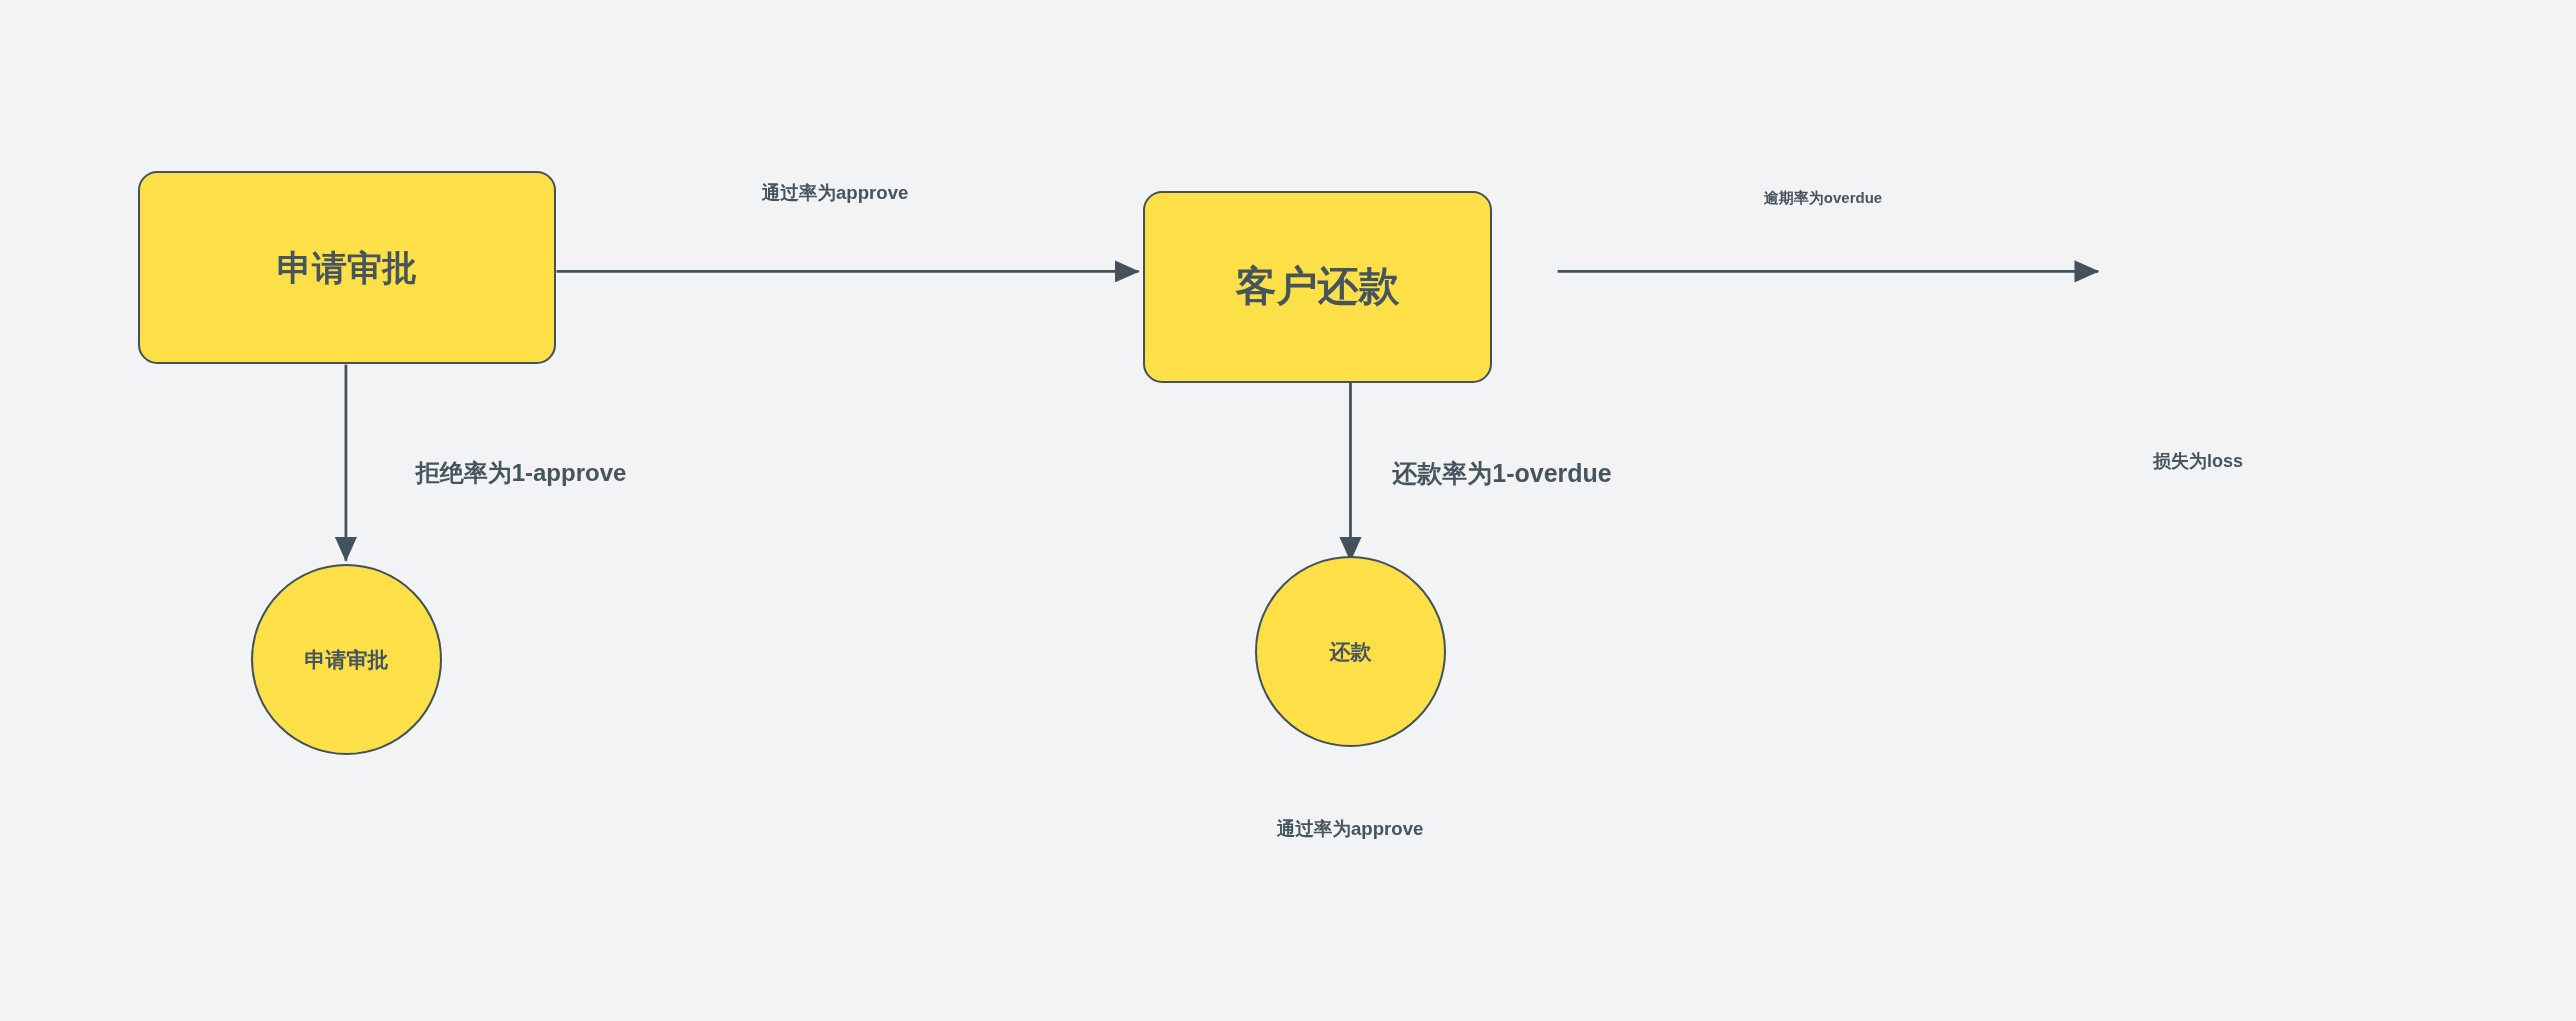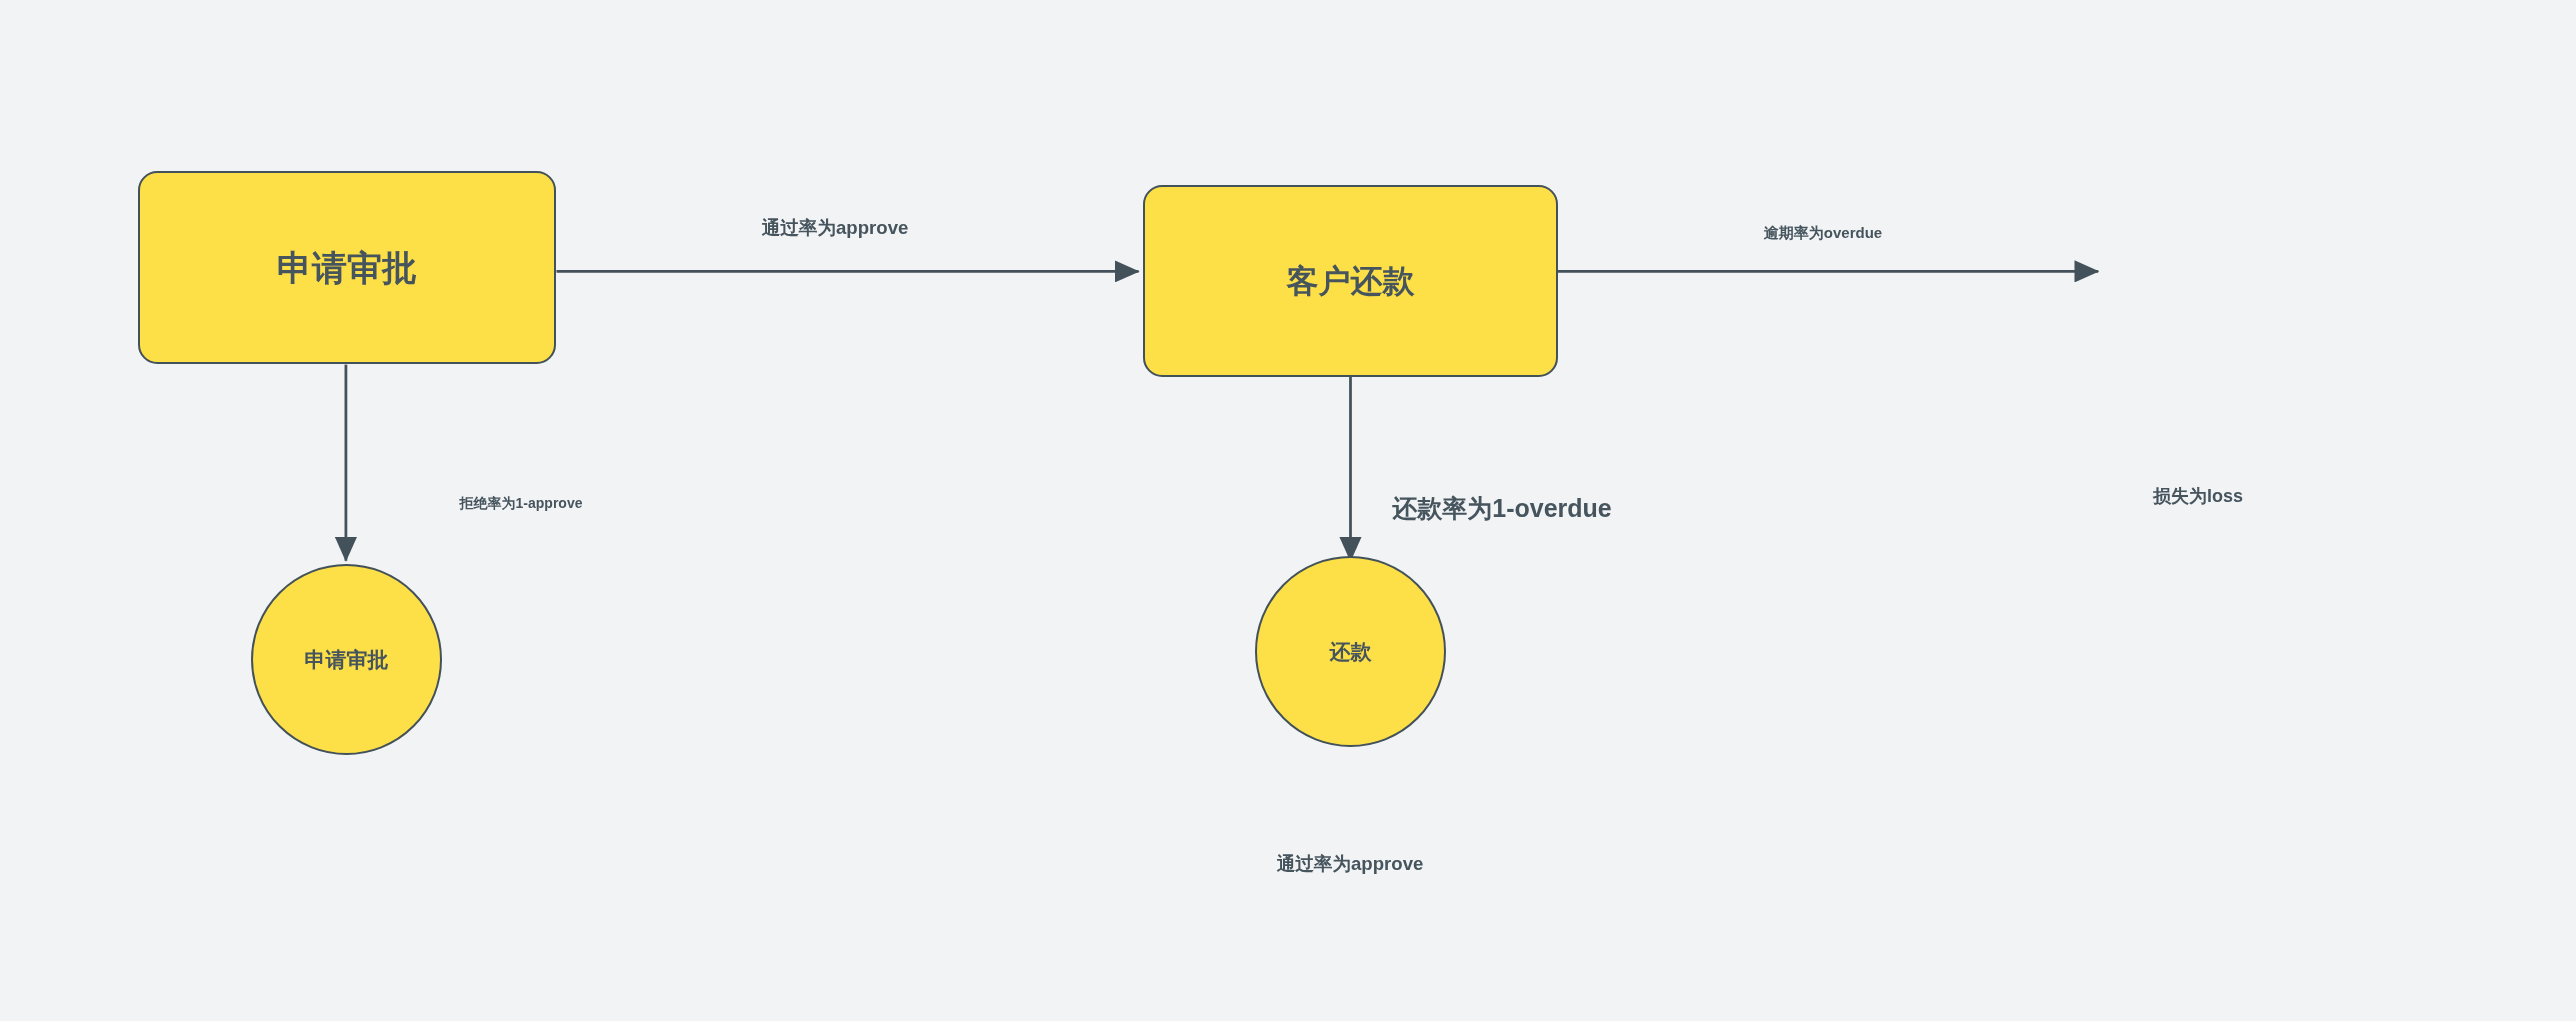--- a/index.html
+++ b/index.html
@@ -47,21 +47,20 @@
   .node-label {
     display: block;
   }
   .edge-label,
   .node-caption {
     position: absolute;
     color: #46545d;
     font-weight: bold;
     white-space: nowrap;
     line-height: 1;
-    margin-top: 35px;
   }
 </style>
 </head>
 <body>
 
 <div id="canvas">
 
   <svg id="edges" viewBox="0 0 3731 1480" xmlns="http://www.w3.org/2000/svg">
     <defs>
       <marker id="arrowhead" markerWidth="9" markerHeight="8" refX="8.6" refY="4" orient="auto" markerUnits="strokeWidth">
@@ -79,32 +78,32 @@
   </svg>
 
   <div class="node rect" style="left:138px; top:171px; width:418px; height:193px; font-size:35px;">
     <span class="node-label">申请审批</span>
   </div>
 
   <div class="node circle" style="left:251px; top:564px; width:191px; height:191px; font-size:21px;">
     <span class="node-label">申请审批</span>
   </div>
 
-  <div class="node rect" style="left:1143px; top:185px; width:415px; height:192px; font-size:32px;">
+  <div class="node rect" style="left:1143px; top:191px; width:349px; height:192px; font-size:41px;">
     <span class="node-label">客户还款</span>
   </div>
 
   <div class="node circle" style="left:1255px; top:556px; width:191px; height:191px; font-size:21px;">
     <span class="node-label">还款</span>
   </div>
 
 
   <div class="edge-label" style="left:835px; top:184px; font-size:18.6px; transform:translateX(-50%);">通过率为approve</div>
 
-  <div class="edge-label" style="left:521px; top:461px; font-size:14px; transform:translateX(-50%);">拒绝率为1-approve</div>
+  <div class="edge-label" style="left:521px; top:461px; font-size:24px; transform:translateX(-50%);">拒绝率为1-approve</div>
 
   <div class="edge-label" style="left:1823px; top:190px; font-size:15px; transform:translateX(-50%);">逾期率为overdue</div>
 
   <div class="edge-label" style="left:1502px; top:461px; font-size:25px; transform:translateX(-50%);">还款率为1-overdue</div>
 
   <div class="node-caption" style="left:2198px; top:452px; font-size:18px; transform:translateX(-50%);">损失为loss</div>
 
   <div class="node-caption" style="left:1350px; top:820px; font-size:18.6px; transform:translateX(-50%);">通过率为approve</div>
 
 </div>

